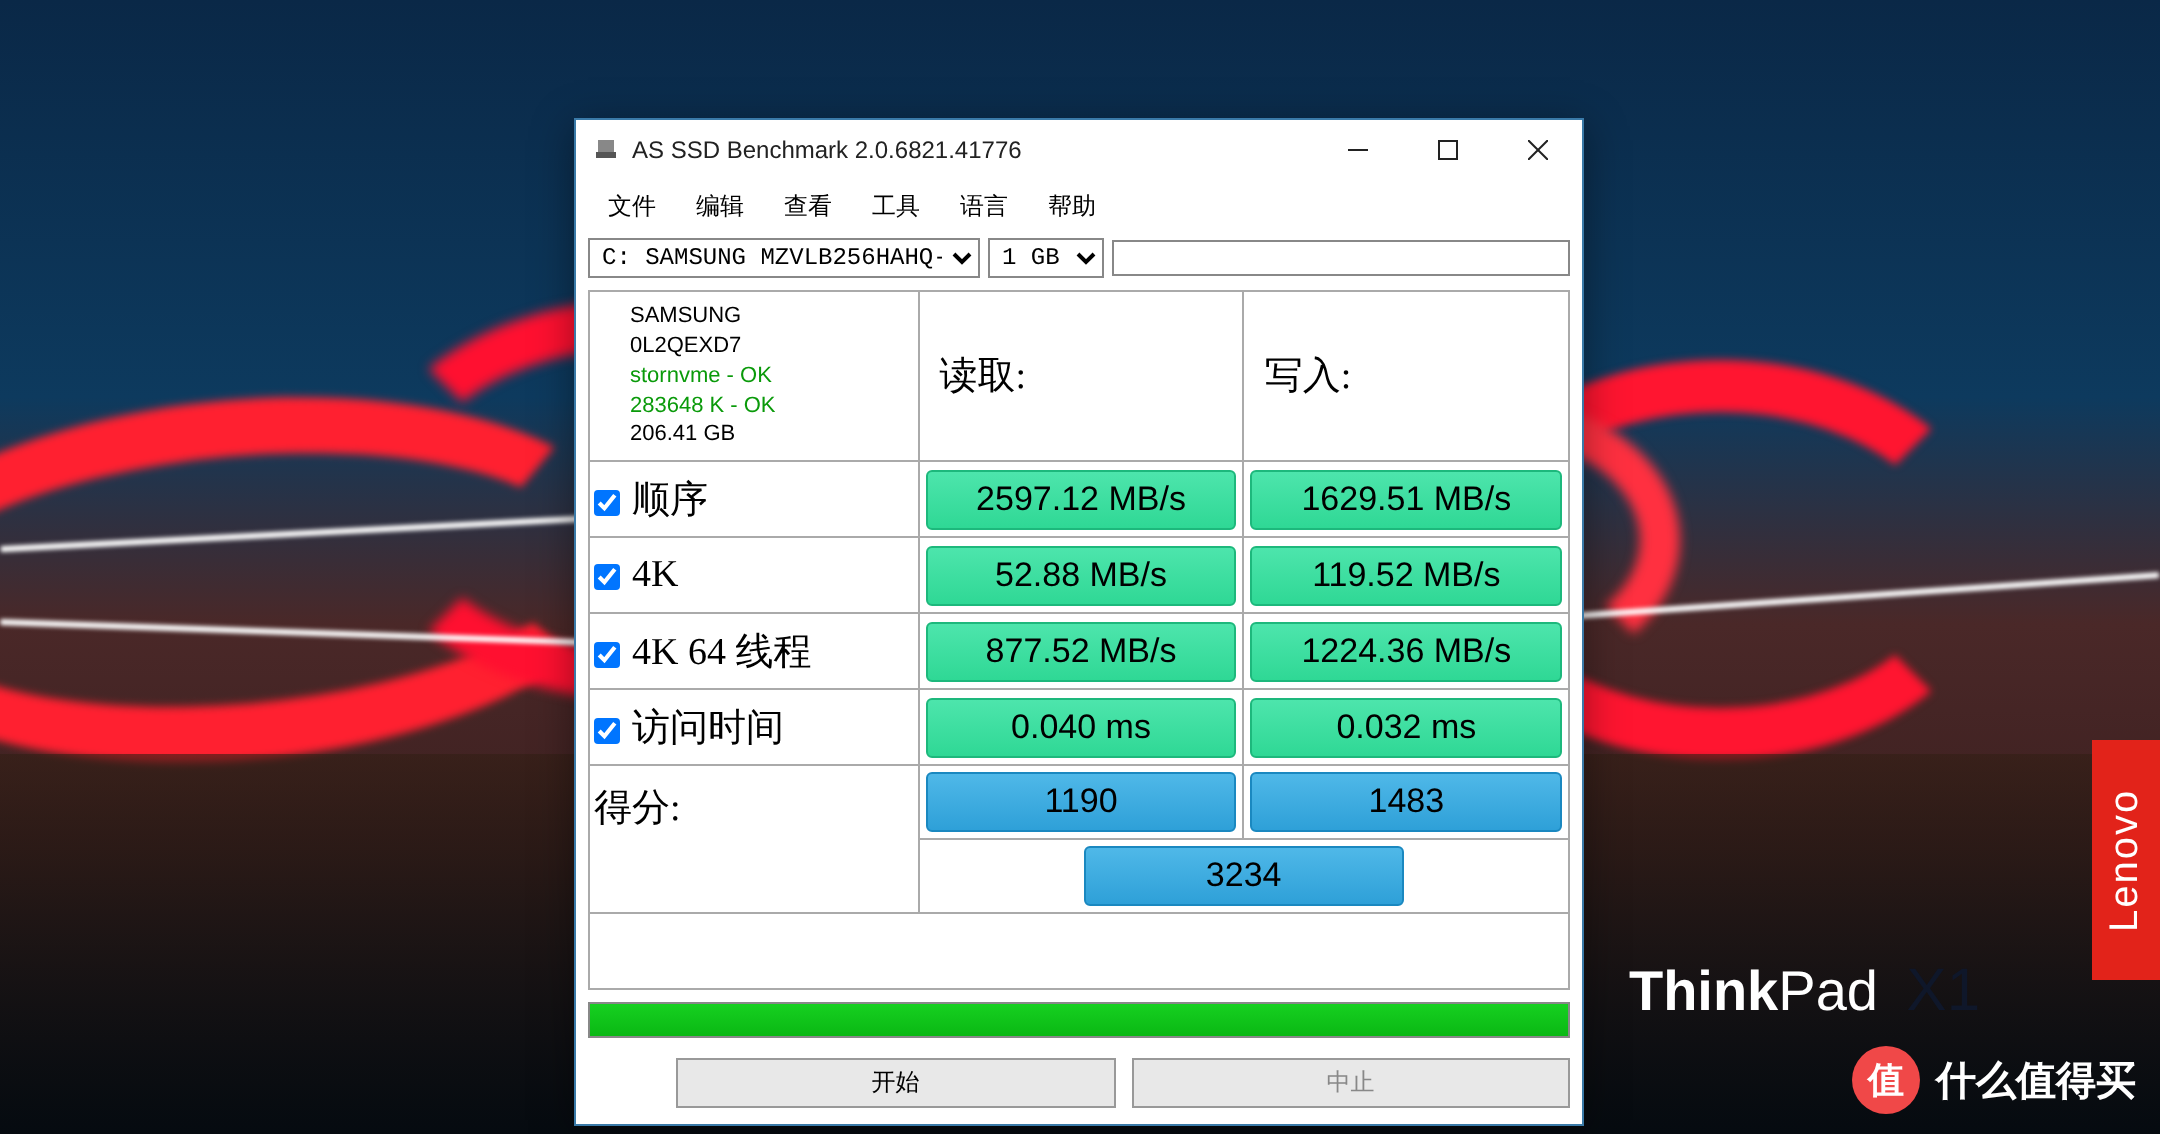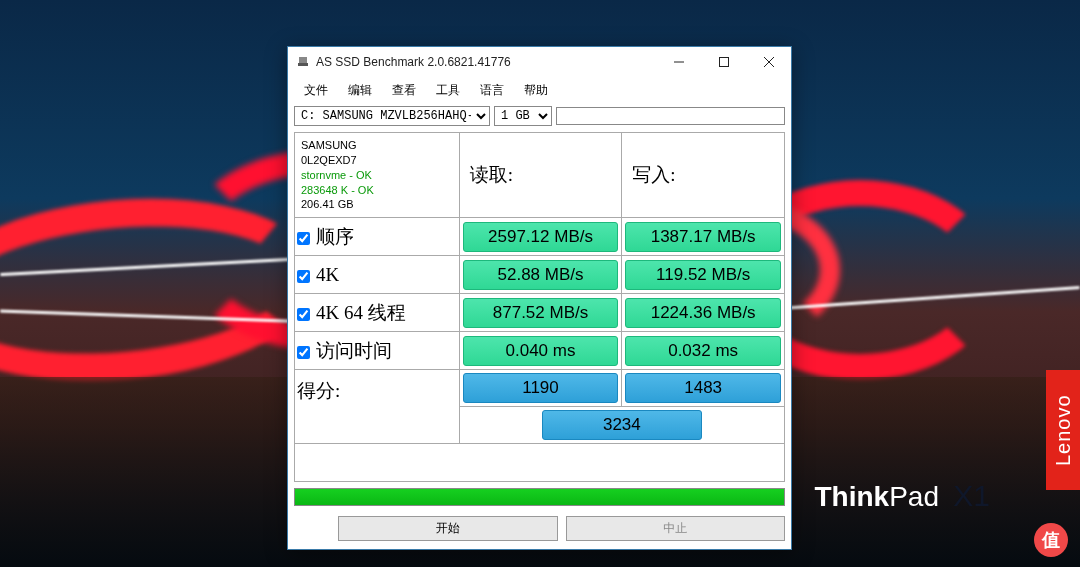--- a/index.html
+++ b/index.html
@@ -47,21 +47,21 @@
       position: absolute; right: 12px; bottom: 10px; display: flex; align-items: center; gap: 8px;
       color: #fff; font-size: 20px; font-weight: 600;
     }
     .smzdm .badge {
       width: 34px; height: 34px; border-radius: 50%; background: #f04848;
       display: flex; align-items: center; justify-content: center; color: #fff; font-size: 18px; font-weight: 700;
     }
 
     
     .window {
-      position: absolute; left: 287px; top: 46px;
+      position: absolute; left: 287px; top: 59px;
       width: 505px; background: #fff; border: 1px solid #3a7aa8;
       box-shadow: 0 4px 20px rgba(0,0,0,0.4);
       font-size: 12px;
     }
     .titlebar {
       height: 30px; display: flex; align-items: center; padding: 0 0 0 8px;
       background: #fff; color: #222;
     }
     .titlebar .app-icon { margin-right: 6px; }
     .titlebar .title { flex: 1; font-size: 12px; }
@@ -78,21 +78,21 @@
     }
     .drive-select { width: 196px; }
     .size-select { width: 58px; }
     .toolbar input { flex: 1; border: 1px solid #888; padding: 1px 4px; font-size: 12px;}
 
     .content { padding: 0 6px; }
     .grid {
       border: 1px solid #aaa; width: 100%; border-collapse: collapse;
     }
     .grid td { border: 1px solid #aaa; padding: 4px 2px; vertical-align: middle; height: 38px;}
-    .grid .info-cell { font-size: 11px; padding: 5px 6px; line-height: 1.35; height: auto;}
+    .grid .info-cell { font-size: 11px; padding: 5px 20px; line-height: 1.35; height: auto;}
     .grid .info-cell .ok { color: #0a9a0a; }
     .grid .hdr { font-size: 19px; font-family: SimSun, serif; padding: 4px 10px;}
     .grid .row-label { font-size: 19px; font-family: SimSun, serif; width: 162px;}
     .grid .row-label input[type=checkbox]{ margin-right: 6px; vertical-align: middle;}
     .val {
       background: linear-gradient(180deg, #4de5ac, #2fd895);
       border: 1px solid #1db87c; border-radius: 3px;
       text-align: center; font-size: 17px; padding: 4px 0; color: #000;
       font-family: Arial, sans-serif;
     }
@@ -131,20 +131,21 @@
   <div class="wstreak wstreak3"></div>
   <div class="ground"></div>
 </div>
 
 <div class="thinkpad-mark">
   <b>Think</b><span>Pad</span><span class="x1"> X1</span>
 </div>
 <div class="lenovo-tab">Lenovo</div>
 <div class="smzdm">
   <div class="badge">值</div>
+  <span>什么值得买</span>
 </div>
 
 <div class="window">
   <div class="titlebar">
     <span class="app-icon">
       <svg width="14" height="14" viewBox="0 0 14 14">
           <rect x="2" y="9" width="10" height="3" fill="#555"></rect>
           <rect x="3" y="3" width="8" height="6" fill="#888"></rect>
         </svg>
     </span>
@@ -201,21 +202,21 @@
         </td>
         <td class="hdr">读取:</td>
         <td class="hdr">写入:</td>
       </tr>
       <tr>
         <td class="row-label"><input type="checkbox" checked="" style=""><span>顺序</span></td>
         <td class="val-cell">
               <div class="val">2597.12 MB/s</div>
             </td>
         <td class="val-cell">
-              <div class="val">1387.17 MB/s</div>
+              <div class="val">1629.51 MB/s</div>
             </td>
       </tr>
       <tr>
         <td class="row-label"><input type="checkbox" checked="" style=""><span>4K</span></td>
         <td class="val-cell">
               <div class="val">52.88 MB/s</div>
             </td>
         <td class="val-cell">
               <div class="val">119.52 MB/s</div>
             </td>

